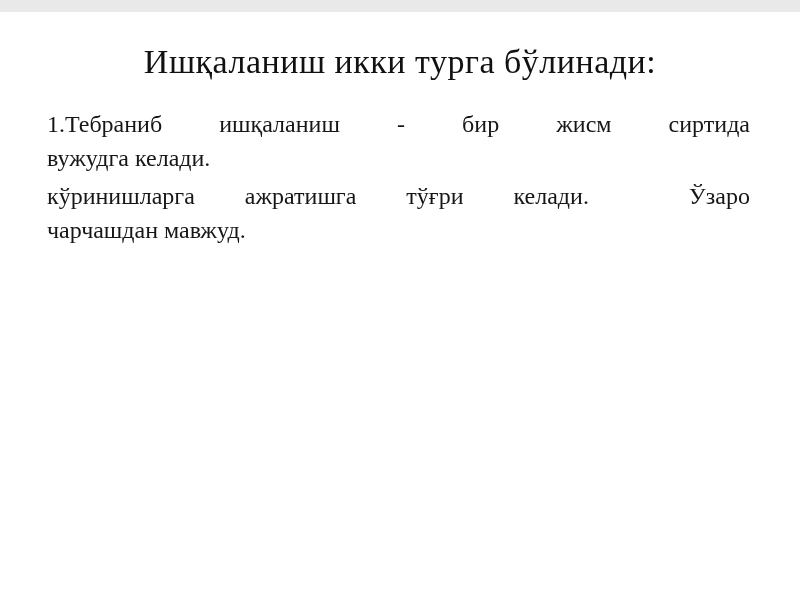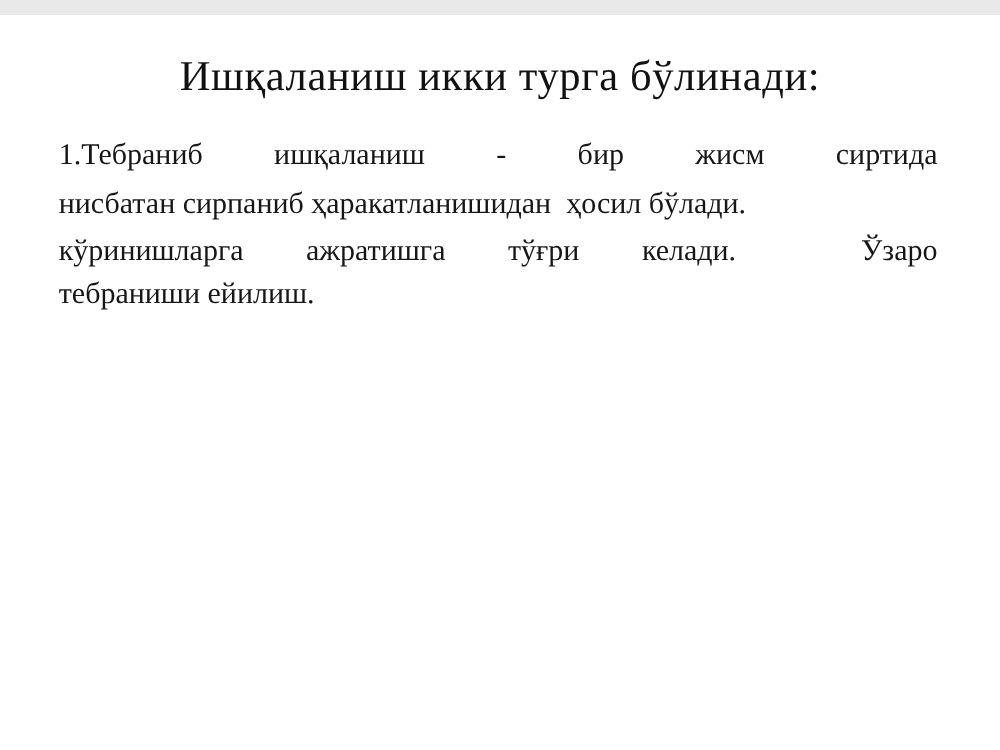--- a/index.html
+++ b/index.html
@@ -49,25 +49,25 @@
 <body>
 
 <div class="slide">
 
   <h1 class="slide-title">Ишқаланиш икки турга бўлинади:</h1>
 
   <div class="body-text">
 
     <div class="paragraph">
       <div class="line">1.Тебраниб ишқаланиш - бир жисм сиртида</div>
+      <div class="line last-line">вужудга келади.</div>
     </div>
 
     <div class="paragraph">
-      <div class="line last-line">нисбатан сирпаниб ҳаракатланишидан  ҳосил бўлади.</div>
     </div>
 
     <div class="paragraph">
       <div class="line">кўринишларга ажратишга тўғри келади.  Ўзаро</div>
-      <div class="line last-line">тебраниши ейилиш.</div>
+      <div class="line last-line">чарчашдан мавжуд.</div>
     </div>
 
   </div>
 </div>
 
 </body></html>

